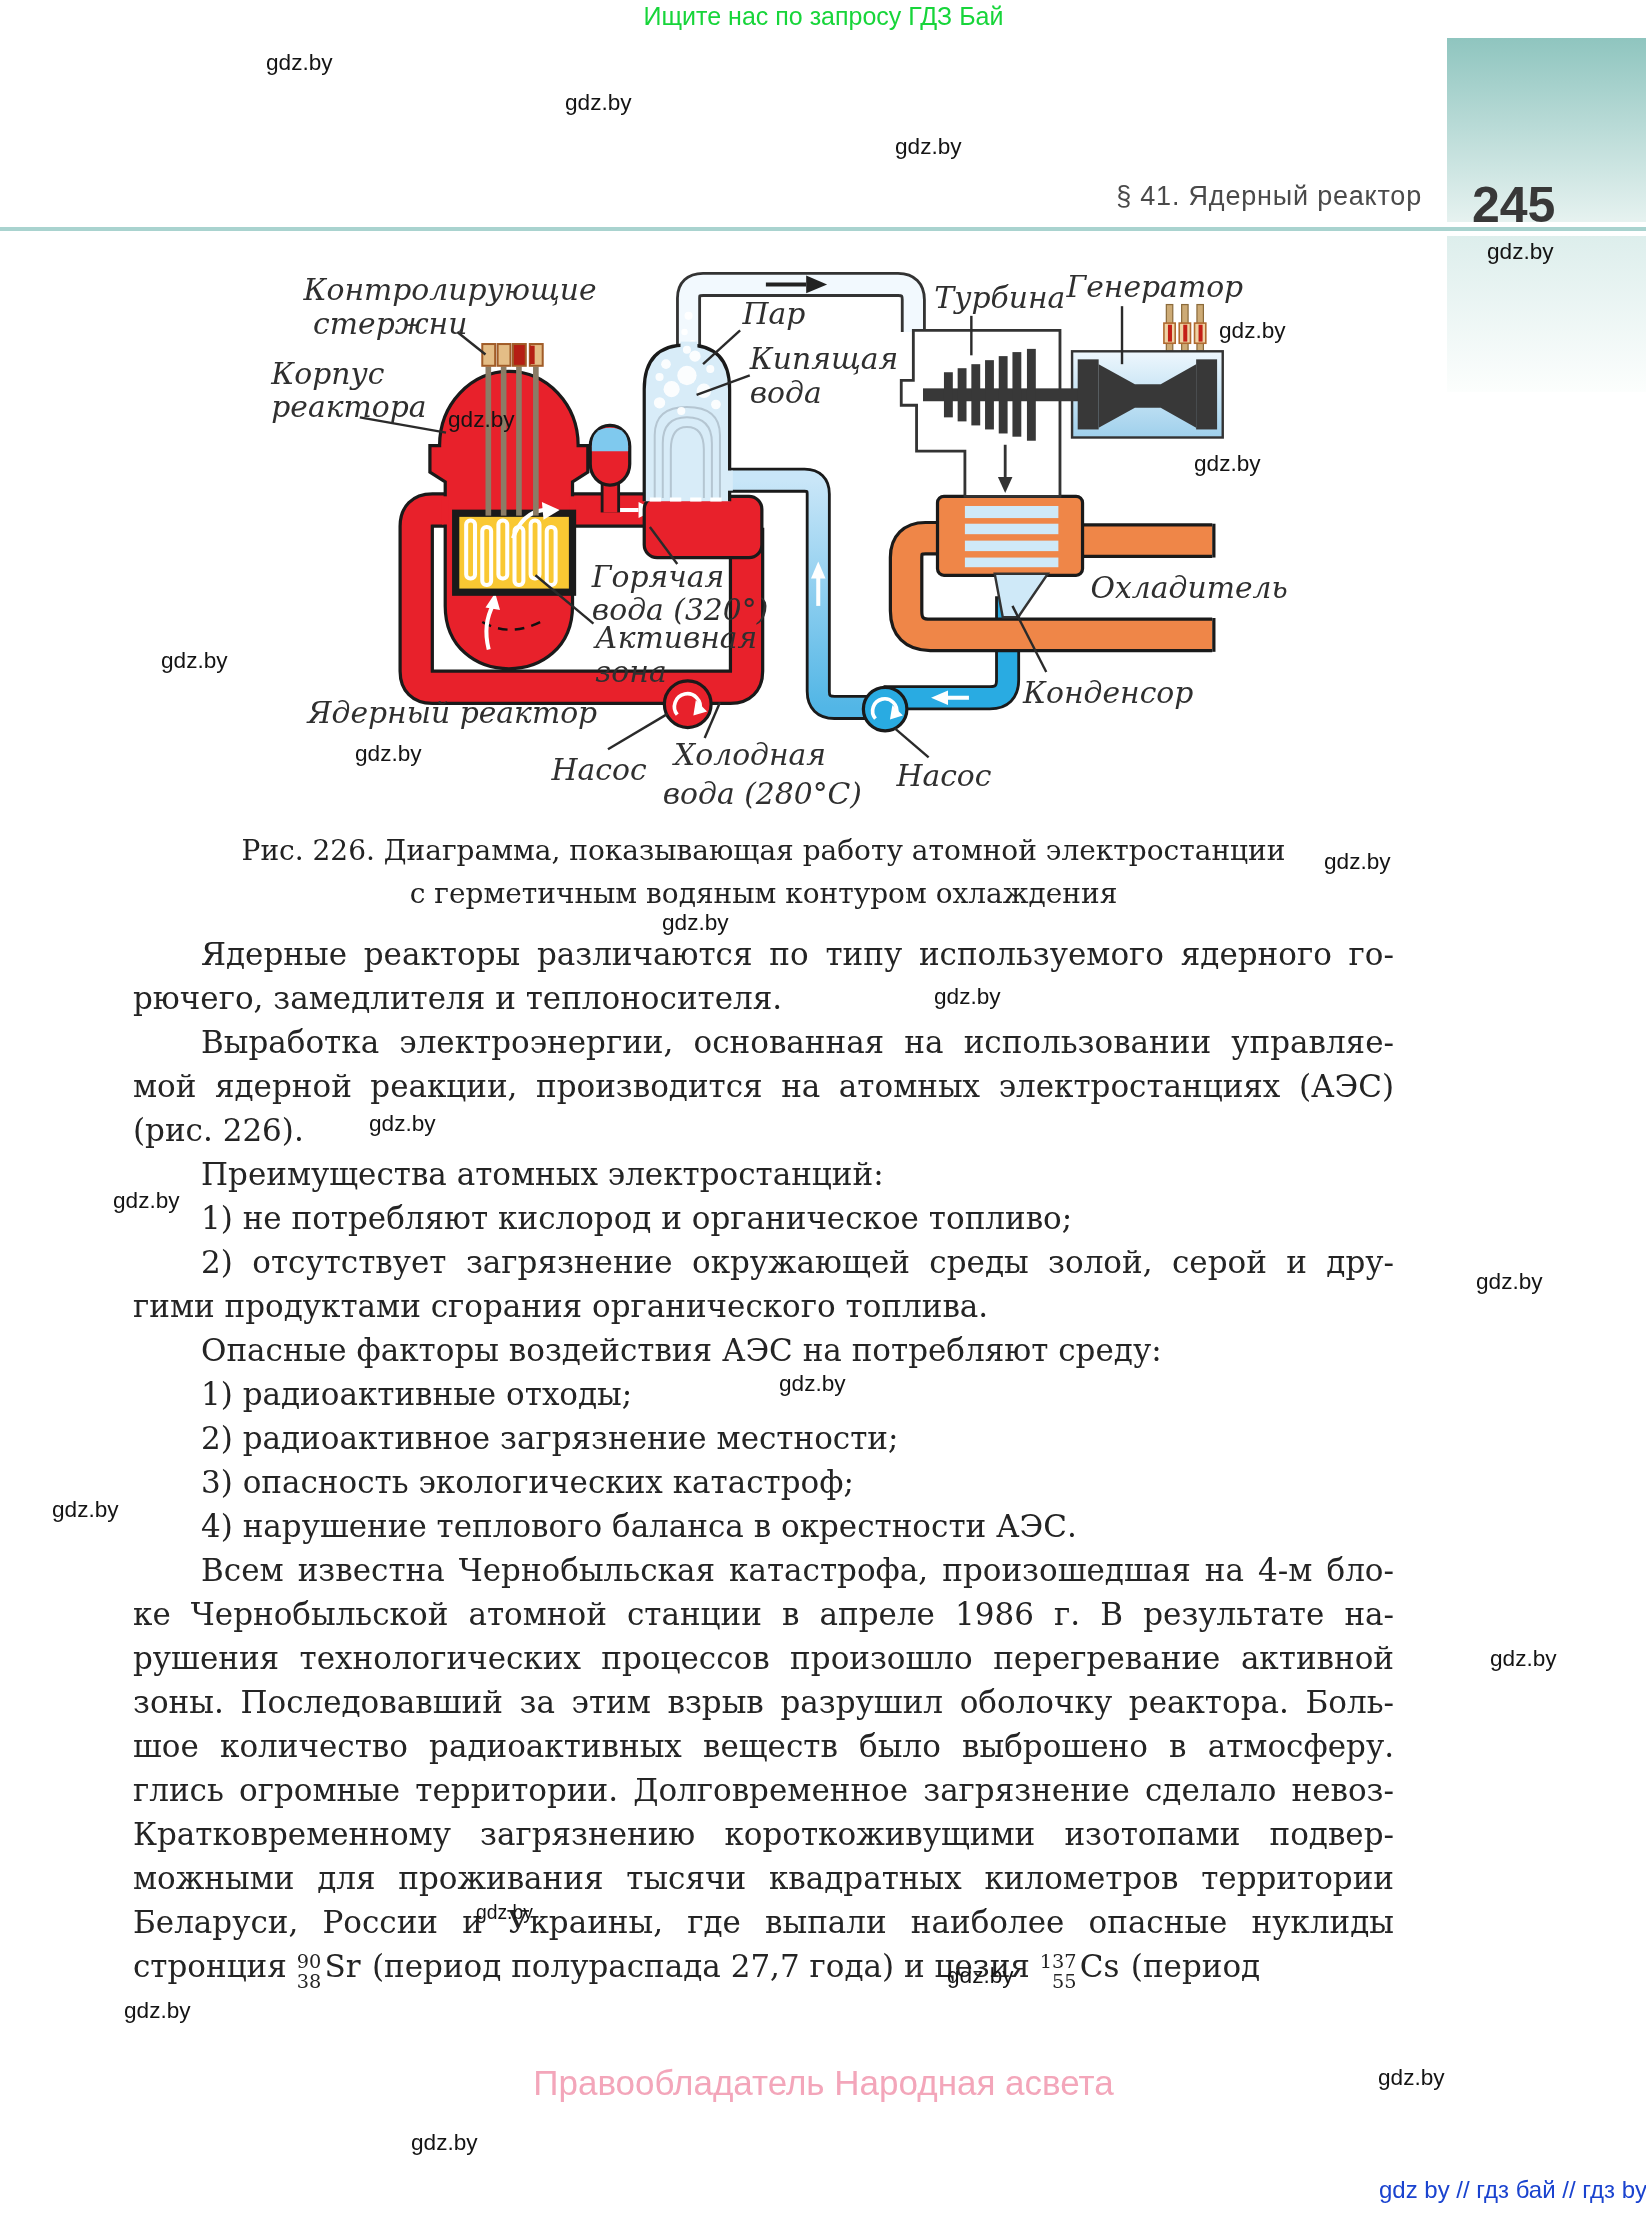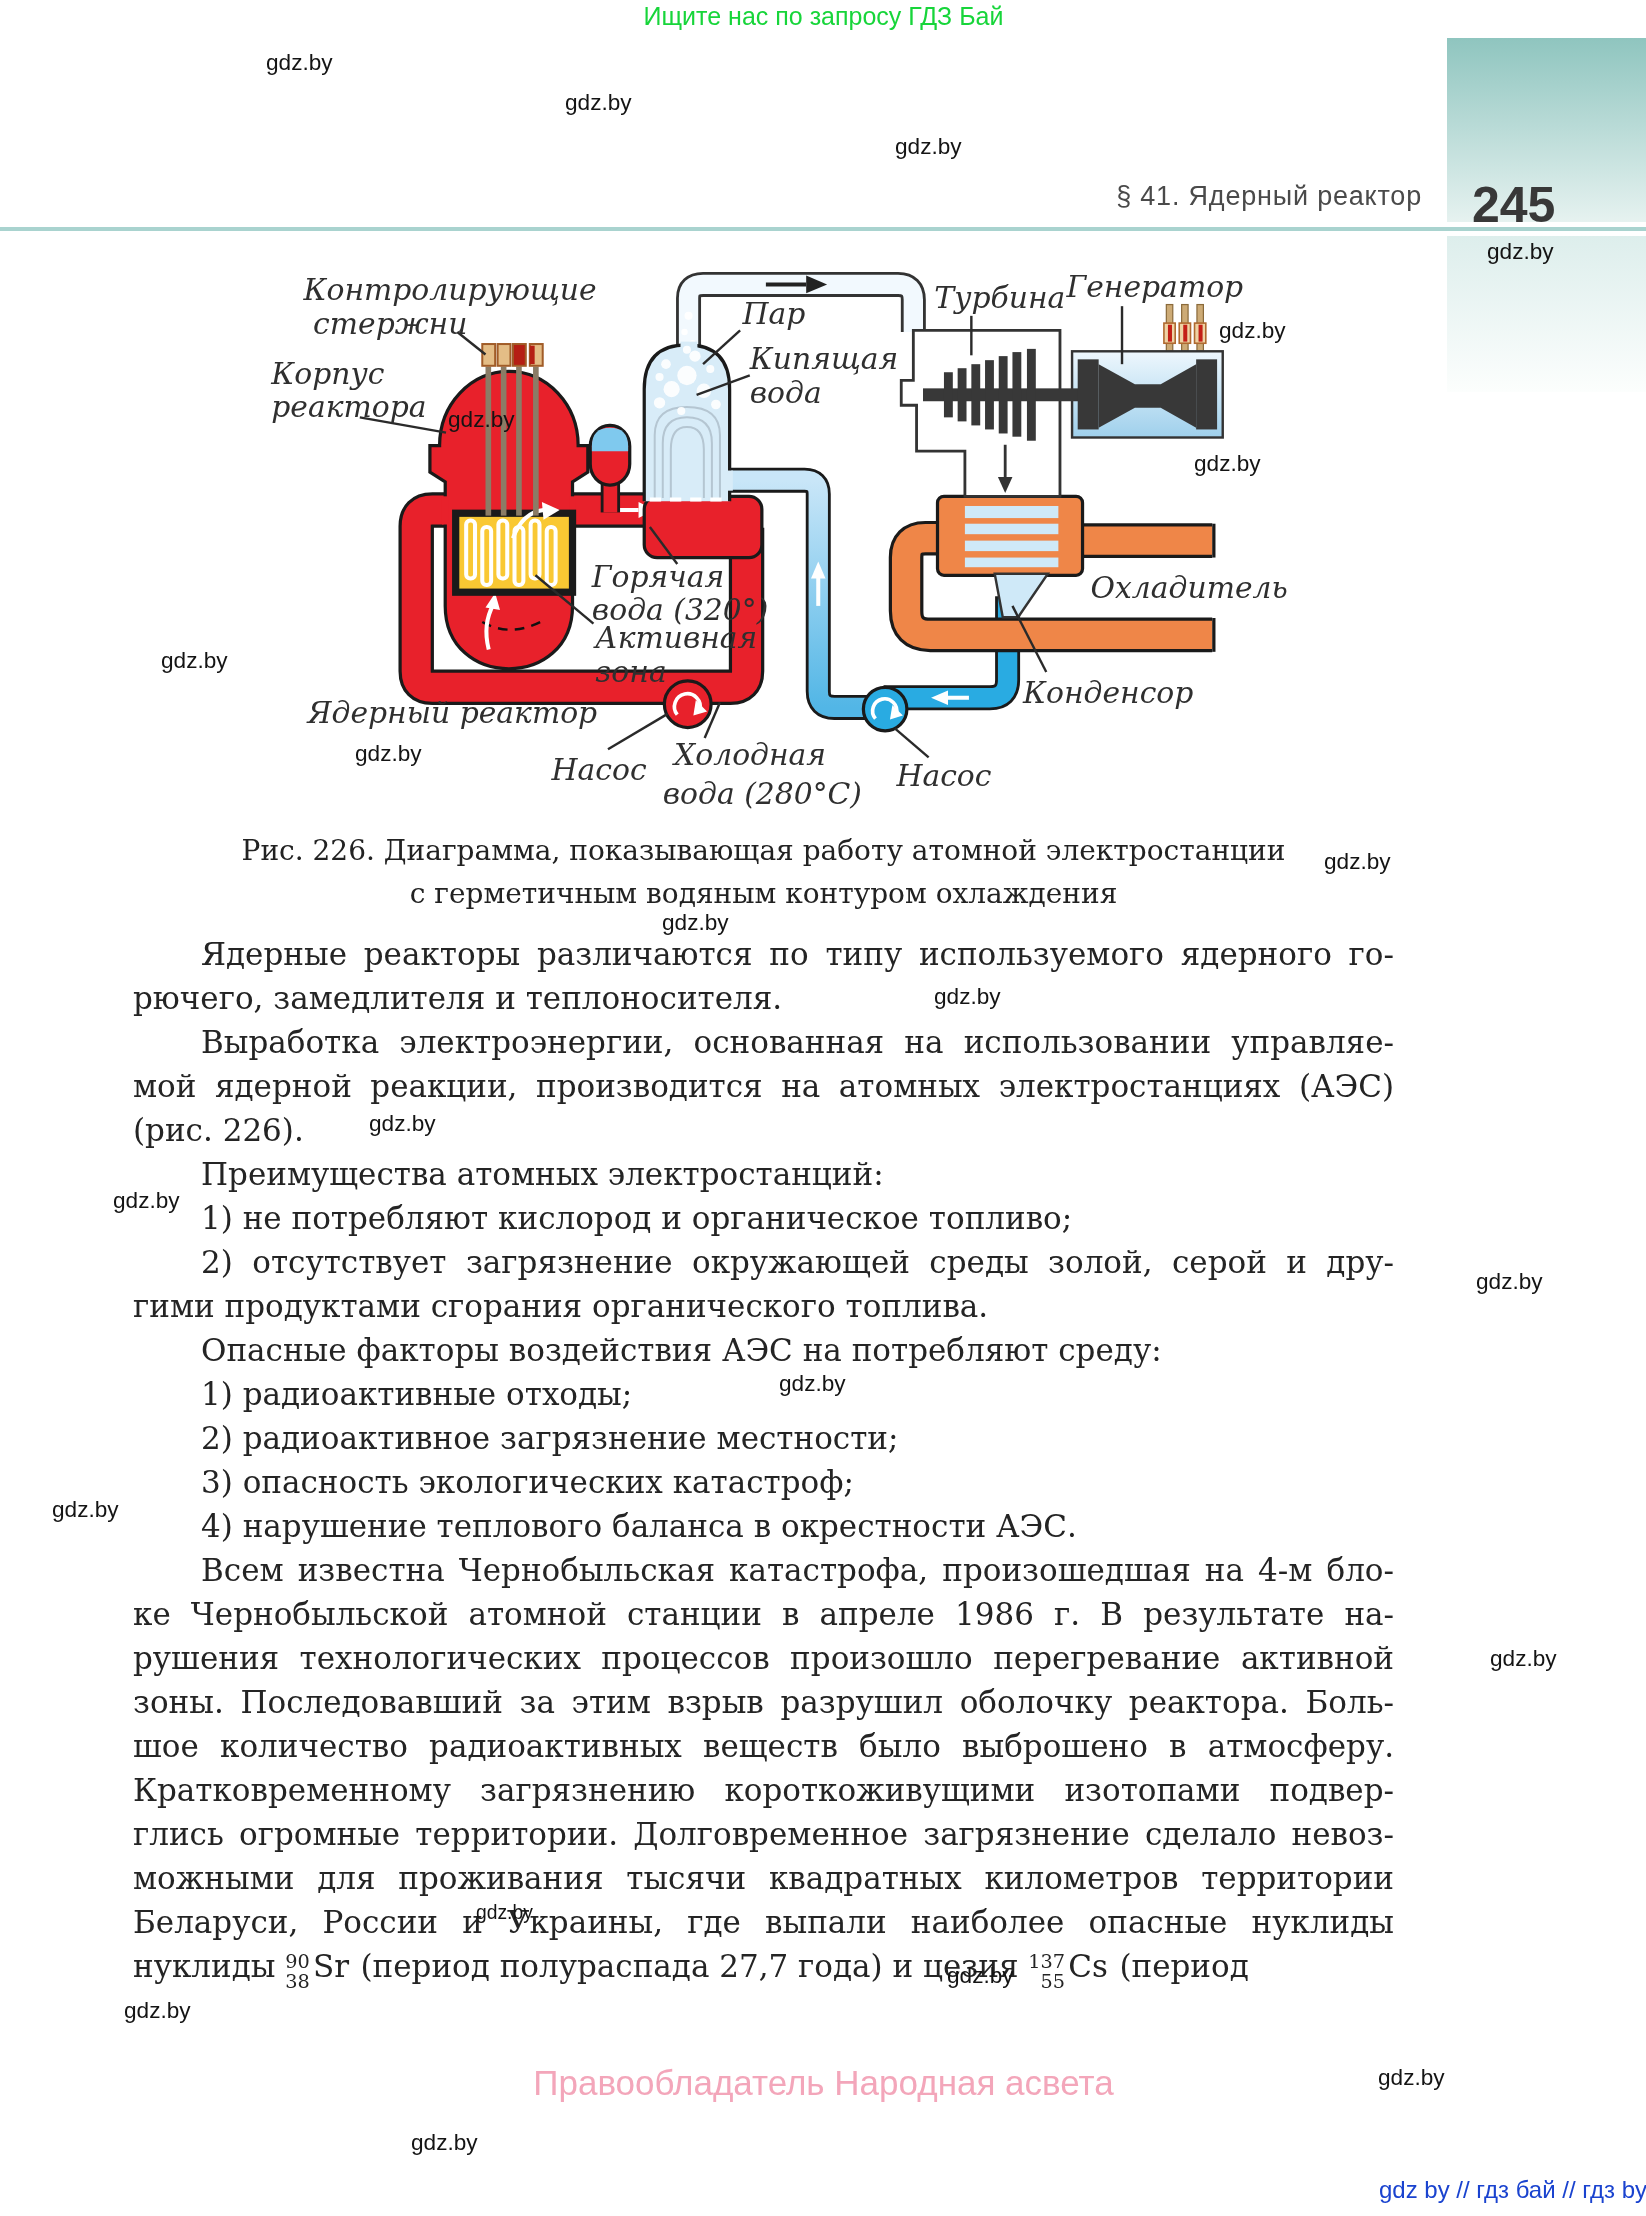--- a/index.html
+++ b/index.html
@@ -296,26 +296,26 @@
         <div class="bline ind">Опасные факторы воздействия АЭС на потребляют среду:</div>
         <div class="bline ind">1) радиоактивные отходы;</div>
         <div class="bline ind">2) радиоактивное загрязнение местности;</div>
         <div class="bline ind">3) опасность экологических катастроф;</div>
         <div class="bline ind">4) нарушение теплового баланса в окрестности АЭС.</div>
         <div class="bline just ind">Всем известна Чернобыльская катастрофа, произошедшая на 4-м бло-</div>
         <div class="bline just">ке Чернобыльской атомной станции в апреле 1986 г. В результате на-</div>
         <div class="bline just">рушения технологических процессов произошло перегревание активной</div>
         <div class="bline just">зоны. Последовавший за этим взрыв разрушил оболочку реактора. Боль-</div>
         <div class="bline just">шое количество радиоактивных веществ было выброшено в атмосферу.</div>
+        <div class="bline just">глись огромные территории. Долговременное загрязнение сделало невоз-</div>
         <div class="bline just">Кратковременному загрязнению короткоживущими изотопами подвер-</div>
-        <div class="bline just">глись огромные территории. Долговременное загрязнение сделало невоз-</div>
         <div class="bline just">можными для проживания тысячи квадратных километров территории</div>
         <div class="bline just">Беларуси, России и Украины, где выпали наиболее опасные нуклиды</div>
       </div>
-    <div class="bline"><span>нуклиды </span><span class="iso-stack"><span>90</span><span>38</span></span><span class="iso-sym">Sr</span><span> (период полураспада 27,7 года) и цезия </span><span class="iso-stack"><span>137</span><span>55</span></span><span class="iso-sym">Cs</span><span> (период</span>
+    <div class="bline"><span>стронция </span><span class="iso-stack"><span>90</span><span>38</span></span><span class="iso-sym">Sr</span><span> (период полураспада 27,7 года) и цезия </span><span class="iso-stack"><span>137</span><span>55</span></span><span class="iso-sym">Cs</span><span> (период</span>
     </div>
   </div>
 
   <div id="footer-copyright">Правообладатель Народная асвета</div>
   <div id="footer-links">gdz by  //  гдз бай  //  гдз by</div>
 
   <div>
 
   <span class="wm" style="left: 266px; top: 50px;">gdz.by</span>
       <span class="wm" style="left: 565px; top: 90px;">gdz.by</span>

